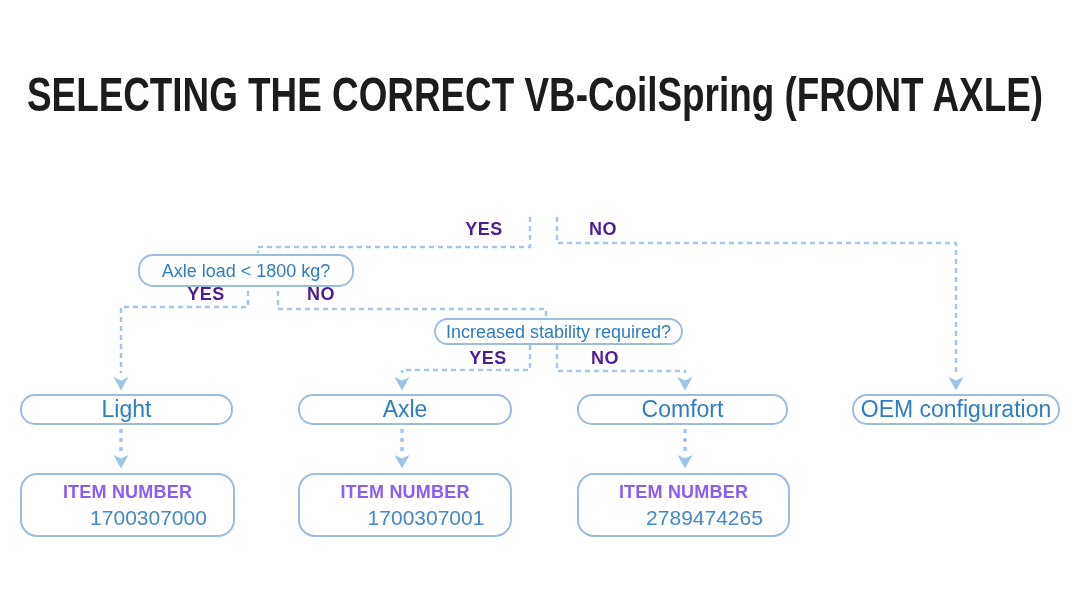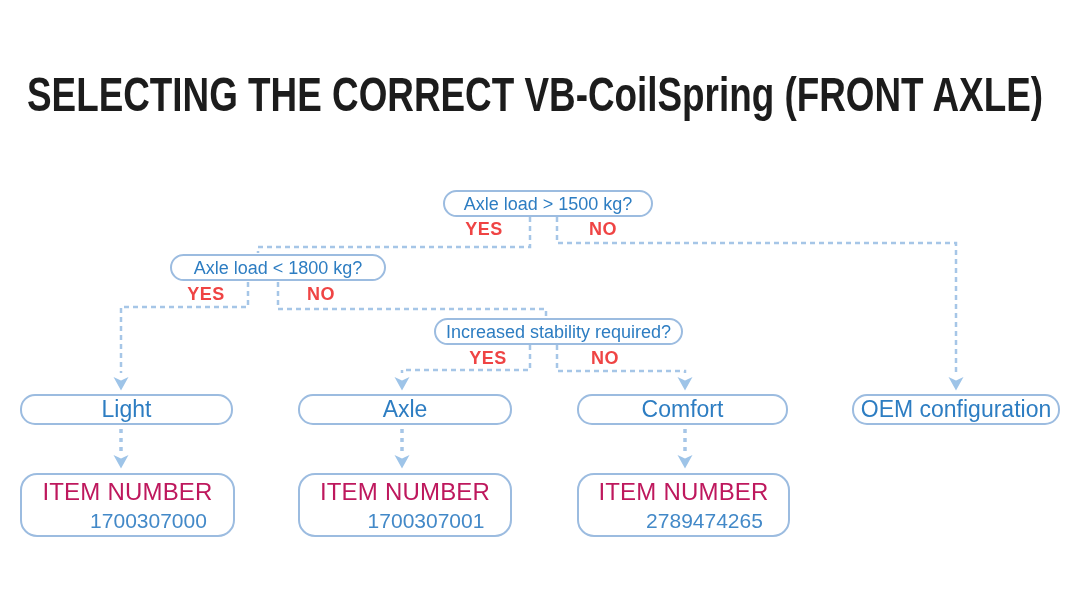--- a/index.html
+++ b/index.html
@@ -10,28 +10,28 @@
   svg.overlay{position:absolute;left:0;top:0;width:1080px;height:608px;}
   .pill{
     position:absolute;box-sizing:border-box;background:#ffffff;
     border:2px solid #9cbce0;border-radius:15px;
     display:flex;align-items:center;justify-content:center;
     color:#2d7dc2;font-size:18px;line-height:1;
   }
   .pill.result{font-size:23px;}
   .yesno{
     position:absolute;width:60px;text-align:center;
-    color:#ef4444;font-weight:bold;font-size:18px;letter-spacing:0.5px;line-height:1;
+    color:#4c1d95;font-weight:bold;font-size:18px;letter-spacing:0.5px;line-height:1;
   }
   .itemcard{
     position:absolute;box-sizing:border-box;background:#ffffff;
     border:2.5px solid #9cbce0;border-radius:17px;
     display:flex;flex-direction:column;align-items:center;justify-content:center;gap:6px;
   }
-  .itemcard .ititle{color:#be185d;font-weight:normal;font-size:24px;letter-spacing:0.2px;line-height:1;}
+  .itemcard .ititle{color:#8b5cf6;font-weight:bold;font-size:18px;letter-spacing:0.2px;line-height:1;}
   .itemcard .inum{color:#4389c8;font-size:21px;line-height:1;margin-left:42px;}
 </style>
 </head>
 <body>
 
 <div class="canvas">
 
   <svg class="overlay">
     <text x="27" y="111" font-size="49" font-weight="bold" fill="#1c1c1c" textLength="1016" lengthAdjust="spacingAndGlyphs" font-family="Liberation Sans, DejaVu Sans, sans-serif">SELECTING THE CORRECT VB-CoilSpring (FRONT AXLE)</text>
 
@@ -54,27 +54,24 @@
       <path d="M113.5,377 L121,390.5 L128.5,377 L121,380.5 Z"></path>
       <path d="M394.5,377 L402,390.5 L409.5,377 L402,380.5 Z"></path>
       <path d="M677.5,377 L685,390.5 L692.5,377 L685,380.5 Z"></path>
       <path d="M948.5,377 L956,390.5 L963.5,377 L956,380.5 Z"></path>
       <path d="M113.5,455 L121,468.5 L128.5,455 L121,458.5 Z"></path>
       <path d="M394.5,455 L402,468.5 L409.5,455 L402,458.5 Z"></path>
       <path d="M677.5,455 L685,468.5 L692.5,455 L685,458.5 Z"></path>
     </g>
   </svg>
 
-  <div class="pill" style="left:443px;top:190px;width:210px;height:27px;">
-    <span>Axle load &gt; 1500 kg?</span>
-  </div>
   <div class="yesno" style="left:454px;top:220px;">YES</div>
   <div class="yesno" style="left:573px;top:220px;">NO</div>
 
-  <div class="pill" style="left:170px;top:254px;width:216px;height:27px;">
+  <div class="pill" style="left:138px;top:254px;width:216px;height:33px;">
     <span>Axle load &lt; 1800 kg?</span>
   </div>
   <div class="yesno" style="left:176px;top:285px;">YES</div>
   <div class="yesno" style="left:291px;top:285px;">NO</div>
 
   <div class="pill" style="left:434px;top:318px;width:249px;height:27px;">
     <span>Increased stability required?</span>
   </div>
   <div class="yesno" style="left:458px;top:349px;">YES</div>
   <div class="yesno" style="left:575px;top:349px;">NO</div>

